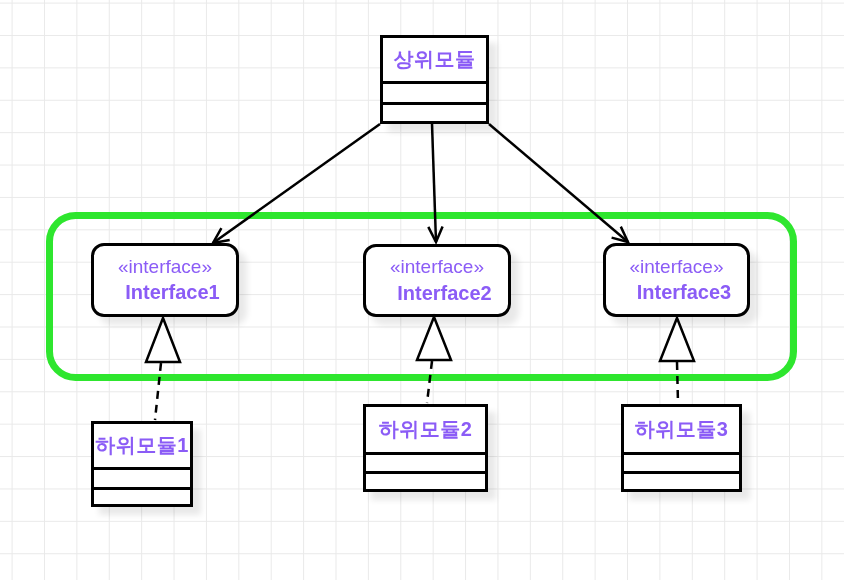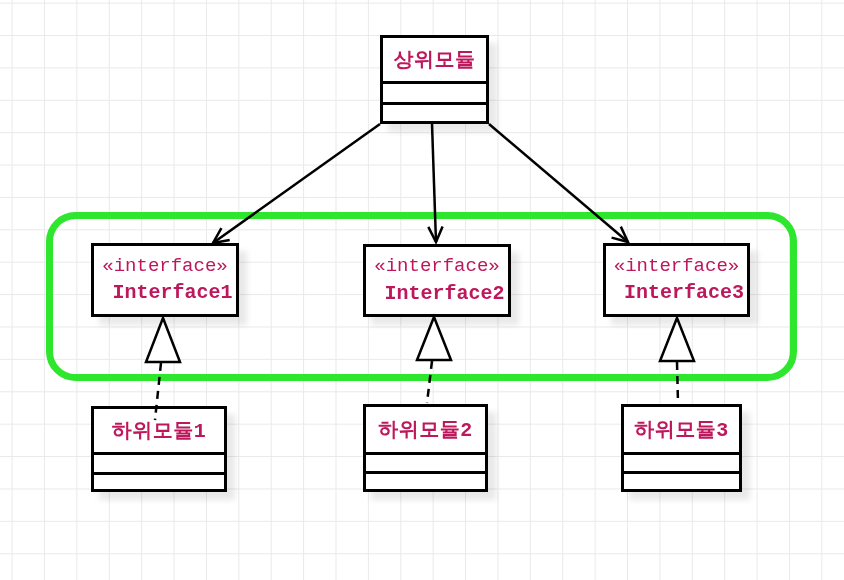--- a/index.html
+++ b/index.html
@@ -6,22 +6,22 @@
   .canvas{
     position:relative;
     width:844px;height:580px;
     overflow:hidden;
     background-color:#ffffff;
     background-image:
       linear-gradient(to right,#e9e9e9 1px,transparent 1px),
       linear-gradient(to bottom,#e9e9e9 1px,transparent 1px);
     background-size:32.4px 32.4px;
     background-position:11.6px 2.6px;
-    font-family:Liberation Mono, monospace;
-    color:#be185d;
+    font-family:Liberation Sans, sans-serif;
+    color:#8b5cf6;
   }
   .uml-box{
     position:absolute;
     box-sizing:border-box;
     background:#fff;
     border:3px solid #000;
     box-shadow:8px 8px 6px rgba(0,0,0,0.09);
     z-index:1;
   }
   .compartment{
@@ -29,20 +29,21 @@
     display:flex;align-items:center;justify-content:center;
   }
   .compartment.divided{border-top:3px solid #000;}
   .box-title{
     font-size:20px;font-weight:700;letter-spacing:0.5px;
   }
   .iface{
     display:flex;flex-direction:column;
     align-items:center;justify-content:center;
     line-height:1.35;
+    border-radius:13px;
   }
   .stereotype{font-size:19px;font-weight:400;}
   .iface-name{font-size:20px;font-weight:700;margin-left:15px;}
   svg.connector-layer{
     position:absolute;left:0;top:0;z-index:2;
     pointer-events:none;
   }
 </style>
 </head>
 <body>
@@ -63,21 +64,21 @@
   </div>
   <div class="uml-box iface" style="left:363px;top:244px;width:148px;height:73px;">
     <div class="stereotype">«interface»</div>
     <div class="iface-name">Interface2</div>
   </div>
   <div class="uml-box iface" style="left:603px;top:243px;width:147px;height:74px;">
     <div class="stereotype">«interface»</div>
     <div class="iface-name">Interface3</div>
   </div>
 
-  <div class="uml-box" style="left:91px;top:406px;width:136px;height:86px;">
+  <div class="uml-box" style="left:91px;top:421px;width:102px;height:86px;">
     <div class="compartment" style="height:43px;">
       <span class="box-title">하위모듈1</span>
     </div>
     <div class="compartment divided" style="height:20px;"></div>
     <div class="compartment divided" style="height:17px;"></div>
   </div>
   <div class="uml-box" style="left:363px;top:404px;width:125px;height:88px;">
     <div class="compartment" style="height:45px;border-radius:10px;">
       <span class="box-title">하위모듈2</span>
     </div>

